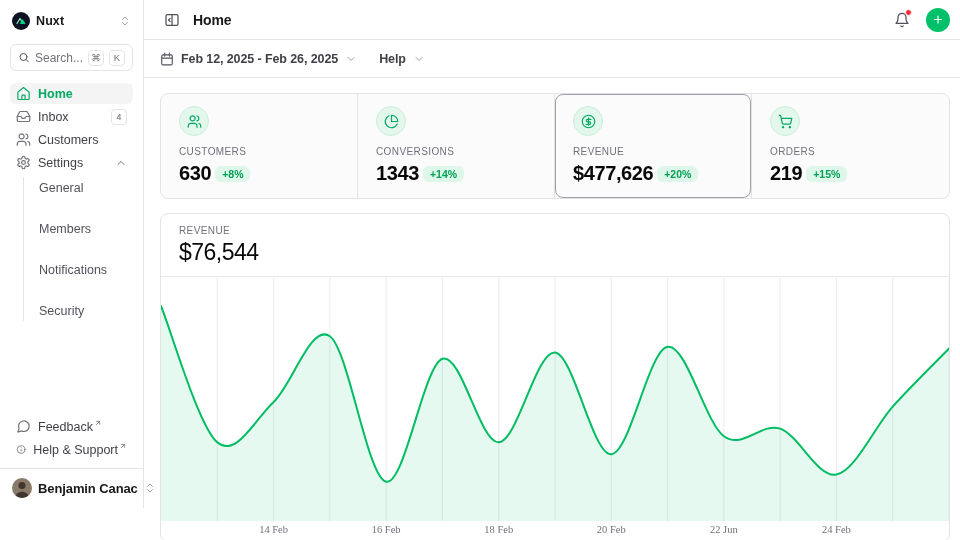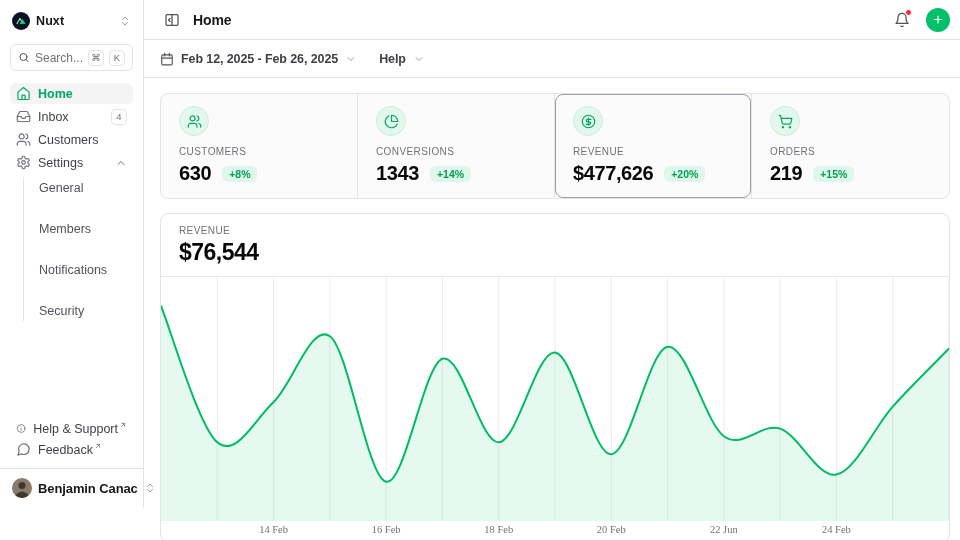--- a/index.html
+++ b/index.html
@@ -66,29 +66,29 @@
   .stats { display:grid; grid-template-columns:repeat(4,1fr); border:1px solid #e4e4e7;
     border-radius:8px; background:#fbfbfb; overflow:hidden; }
   .stat { padding:12px 18px 13px; border-right:1px solid #e4e4e7; position:relative; cursor:pointer; }
   .stat:last-child { border-right:none; }
   .stat.selected::after { content:""; position:absolute; inset:0; border:1px solid #9f9fa9;
     border-radius:8px; pointer-events:none; }
   .stat-icon { width:30px; height:30px; border-radius:50%; background:#e3f7ec; border:1px solid #c9eeda;
     display:flex; align-items:center; justify-content:center; margin-bottom:10px; }
   .stat-icon svg { stroke:#00a961; }
   .stat-label { font-size:10px; color:#71717a; letter-spacing:.4px; font-weight:500; margin-bottom:5px; }
-  .stat-value-row { display:flex; align-items:center; gap:11px; }
+  .stat-value-row { display:flex; align-items:center; gap:4px; }
   .stat-value { font-size:20px; font-weight:700; letter-spacing:-.4px; color:#09090b; }
   .delta { font-size:10.5px; font-weight:600; color:#00a155; background:#dff6ea;
     border-radius:6px; padding:2px 7px; }
 
   .chart-card { margin-top:14px; border:1px solid #e4e4e7; border-radius:8px; overflow:hidden; background:#fff; }
   .chart-head { padding:11px 18px 10px; border-bottom:1px solid #e9e9ec; }
   .chart-label { font-size:10px; color:#71717a; letter-spacing:.4px; font-weight:500; }
-  .chart-value { font-size:23px; font-weight:700; letter-spacing:-.5px; margin-top:3px; color:#09090b; }
+  .chart-value { font-size:23px; font-weight:400; letter-spacing:-.5px; margin-top:3px; color:#09090b; }
   .plot { position:relative; height:244px; }
   .plot svg { position:absolute; inset:0; width:100%; height:100%; display:block; }
   .xaxis { position:relative; height:20px;font-family:Liberation Serif, serif; }
   .tick { position:absolute; top:3px; transform:translateX(-50%); font-size:10.5px; color:#71717a; white-space:nowrap; }
 </style>
 </head>
 <body>
 
 <div class="app">
 
@@ -158,36 +158,36 @@
       <div class="subnav">
         <div class="sub-item">General</div>
         <div class="sub-item">Members</div>
         <div class="sub-item">Notifications</div>
         <div class="sub-item">Security</div>
       </div>
     </nav>
 
     <div class="sb-spacer"></div>
 
+    <div class="nav-item">
+      <svg width="15" height="15" viewBox="0 0 24 24" fill="none" stroke-width="1.9" stroke-linecap="round" stroke-linejoin="round">
+          <path d="M21 11.5a8.38 8.38 0 0 1-8.5 8.5 8.5 8.5 0 0 1-3.8-.9L3 21l1.9-5.7a8.5 8.5 0 1 1 16.1-3.8z"></path>
+        </svg>
+      <span class="ni-label"><span>Feedback</span><span class="ext"><svg width="8" height="8" viewBox="0 0 24 24" fill="none" stroke="#71717a" stroke-width="2.4" stroke-linecap="round" stroke-linejoin="round">
+              <path d="M7 17 17 7"></path>
+              <path d="M8 7h9v9"></path>
+            </svg></span></span>
+    </div>
     <div class="nav-item" style="margin-top:2px">
       <svg width="15" height="15" viewBox="0 0 24 24" fill="none" stroke-width="1.9" stroke-linecap="round" stroke-linejoin="round">
           <circle cx="12" cy="12" r="9"></circle>
           <path d="M12 16v-4"></path>
           <path d="M12 8h.01"></path>
         </svg>
       <span class="ni-label"><span>Help &amp; Support</span><span class="ext"><svg width="8" height="8" viewBox="0 0 24 24" fill="none" stroke="#71717a" stroke-width="2.4" stroke-linecap="round" stroke-linejoin="round">
-              <path d="M7 17 17 7"></path>
-              <path d="M8 7h9v9"></path>
-            </svg></span></span>
-    </div>
-    <div class="nav-item">
-      <svg width="15" height="15" viewBox="0 0 24 24" fill="none" stroke-width="1.9" stroke-linecap="round" stroke-linejoin="round">
-          <path d="M21 11.5a8.38 8.38 0 0 1-8.5 8.5 8.5 8.5 0 0 1-3.8-.9L3 21l1.9-5.7a8.5 8.5 0 1 1 16.1-3.8z"></path>
-        </svg>
-      <span class="ni-label"><span>Feedback</span><span class="ext"><svg width="8" height="8" viewBox="0 0 24 24" fill="none" stroke="#71717a" stroke-width="2.4" stroke-linecap="round" stroke-linejoin="round">
               <path d="M7 17 17 7"></path>
               <path d="M8 7h9v9"></path>
             </svg></span></span>
     </div>
 
     <div class="sb-divider"></div>
 
     <div class="user-row">
       <span class="avatar">
         <svg width="20" height="20" viewBox="0 0 24 24">

